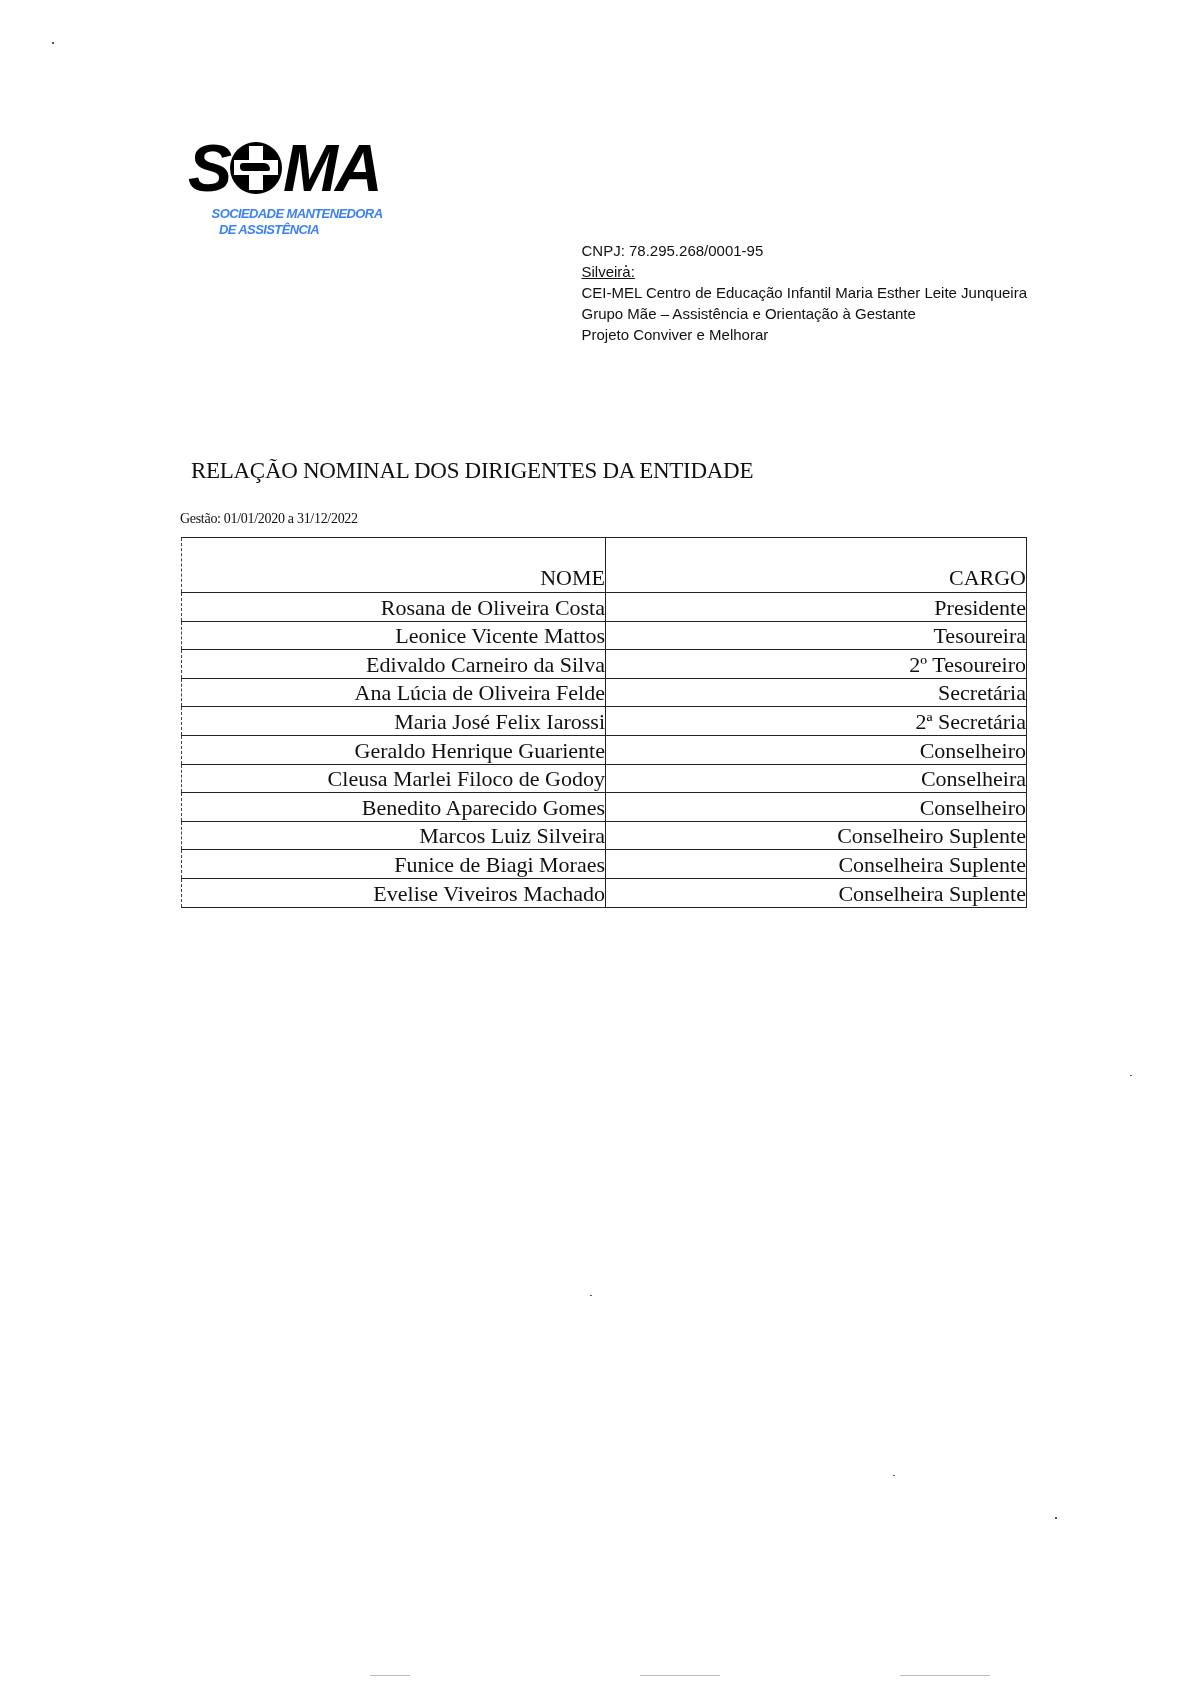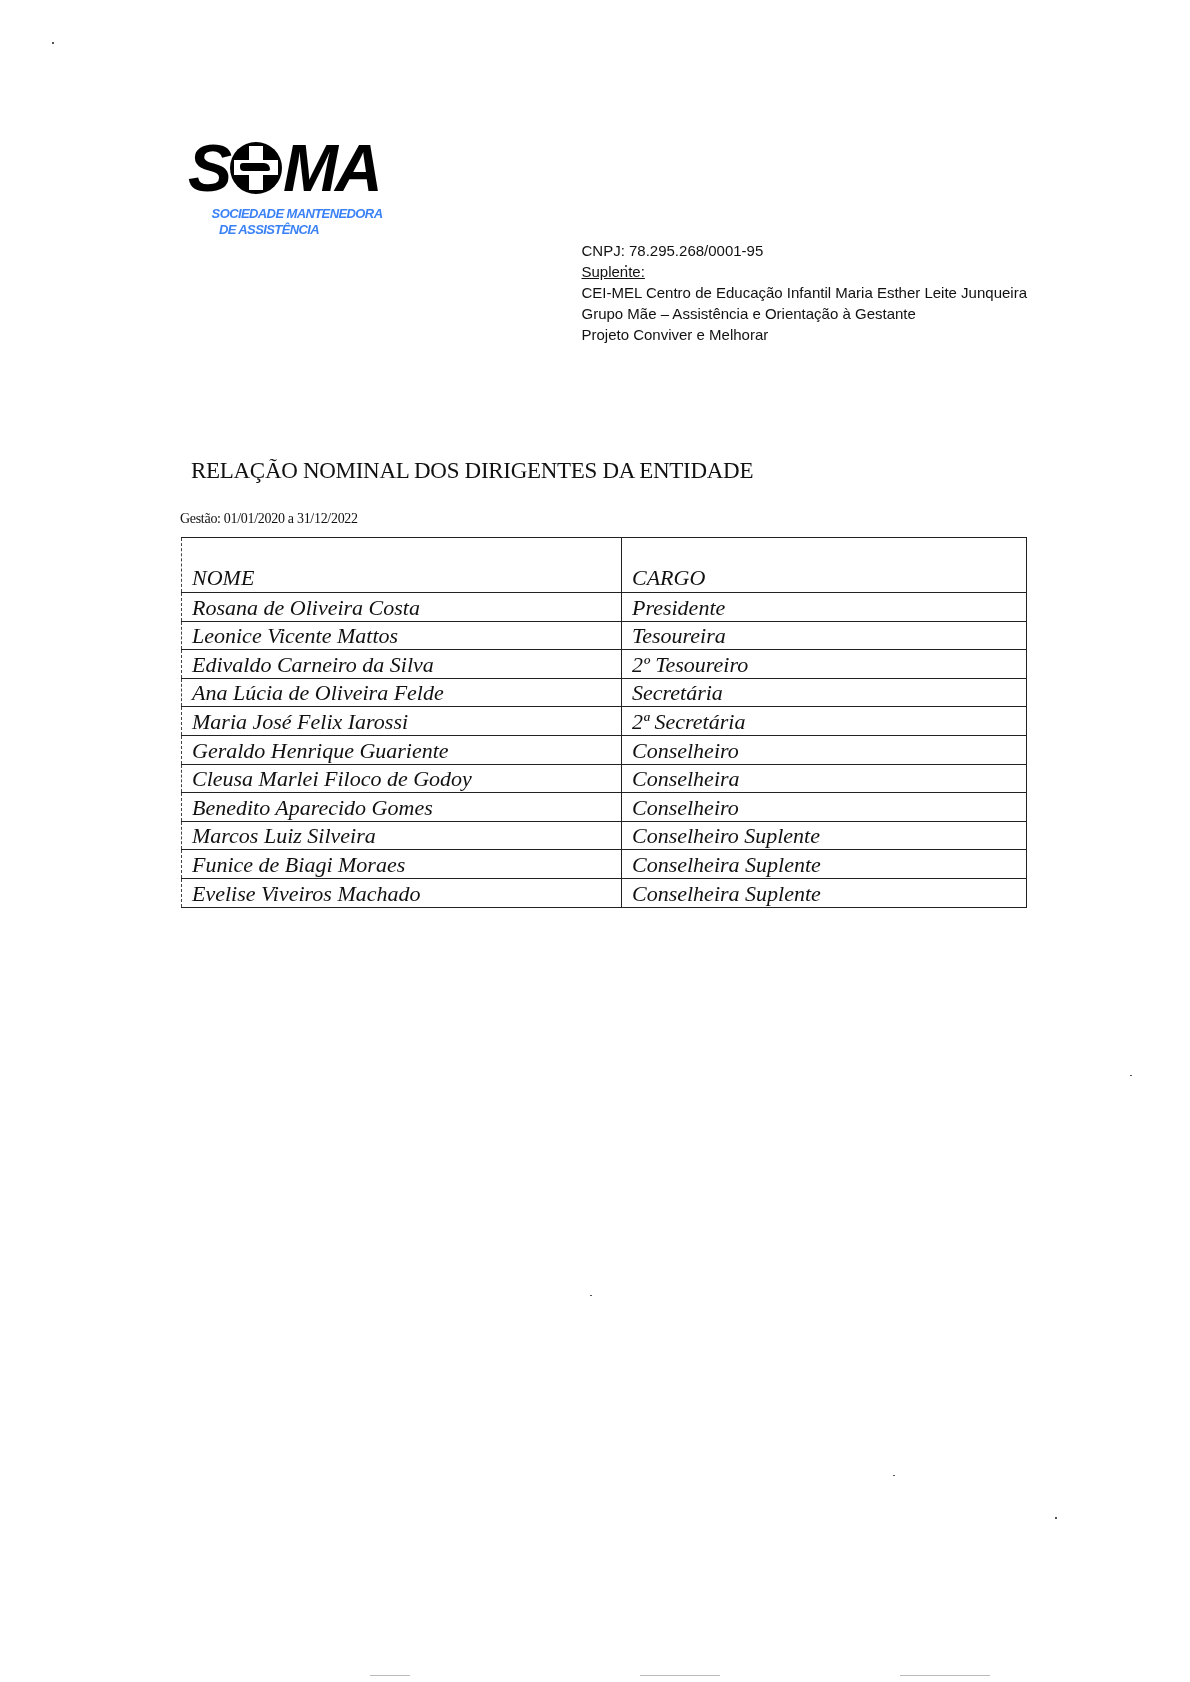--- a/index.html
+++ b/index.html
@@ -42,22 +42,22 @@
       position:absolute; left:180px; top:511px;
       font-family:"Liberation Serif", serif; font-size:14px; color:#111; letter-spacing:-0.3px;
     }
 
     table.dirigentes {
       position:absolute; left:181px; top:537px; width:846px;
       border-collapse:collapse;
       font-family:"Liberation Serif", serif; font-size:22px; color:#111;
     }
     table.dirigentes td, table.dirigentes th {
-      border:1.3px solid #222; padding:0 16px 0 10px; text-align:left; font-weight:normal;
-      height:27.6px; line-height:26px; vertical-align:bottom; white-space:nowrap;font-style:italic;
+      border:1.3px solid #222; padding:0 0 0 10px; text-align:right; font-weight:normal;
+      height:27.6px; line-height:26px; vertical-align:bottom; white-space:nowrap;
     }
     table.dirigentes th { height:53px; padding-bottom:1px; }
     table.dirigentes .col-nome { width:413px; }
     table.dirigentes td:first-child, table.dirigentes th:first-child { border-left:1.3px dashed #444; }
 
     .speck { position:absolute; background:#555; }
   </style>
 </head>
 <body>
 
@@ -70,21 +70,21 @@
         <span class="hand"></span>
     </span>
     <span>MA</span>
   </div>
   <div class="logo-sub l1">SOCIEDADE MANTENEDORA</div>
   <div class="logo-sub l2">DE ASSISTÊNCIA</div>
 </div>
 
 <div class="org-info">
   <div>CNPJ: 78.295.268/0001-95</div>
-  <div><span class="programs-label">Suplente:</span></div>
+  <div><span class="programs-label">Silveira:</span></div>
   <div>CEI-MEL Centro de Educação Infantil Maria Esther Leite Junqueira</div>
   <div>Grupo Mãe – Assistência e Orientação à Gestante</div>
   <div>Projeto Conviver e Melhorar</div>
 </div>
 
 <div class="doc-title">RELAÇÃO NOMINAL DOS DIRIGENTES DA ENTIDADE</div>
 <div class="gestao">Gestão: 01/01/2020 a 31/12/2022</div>
 
 <table class="dirigentes">
   <thead>

